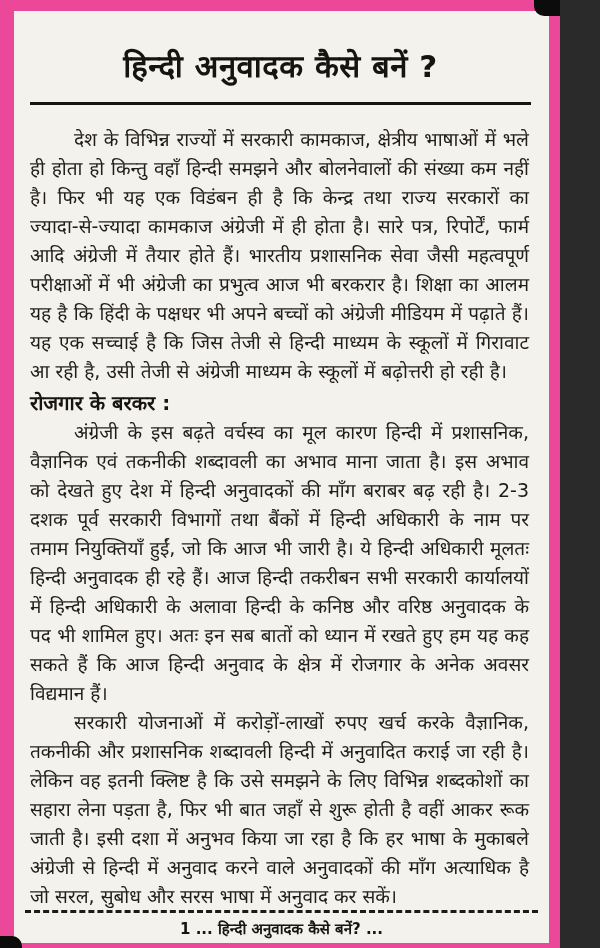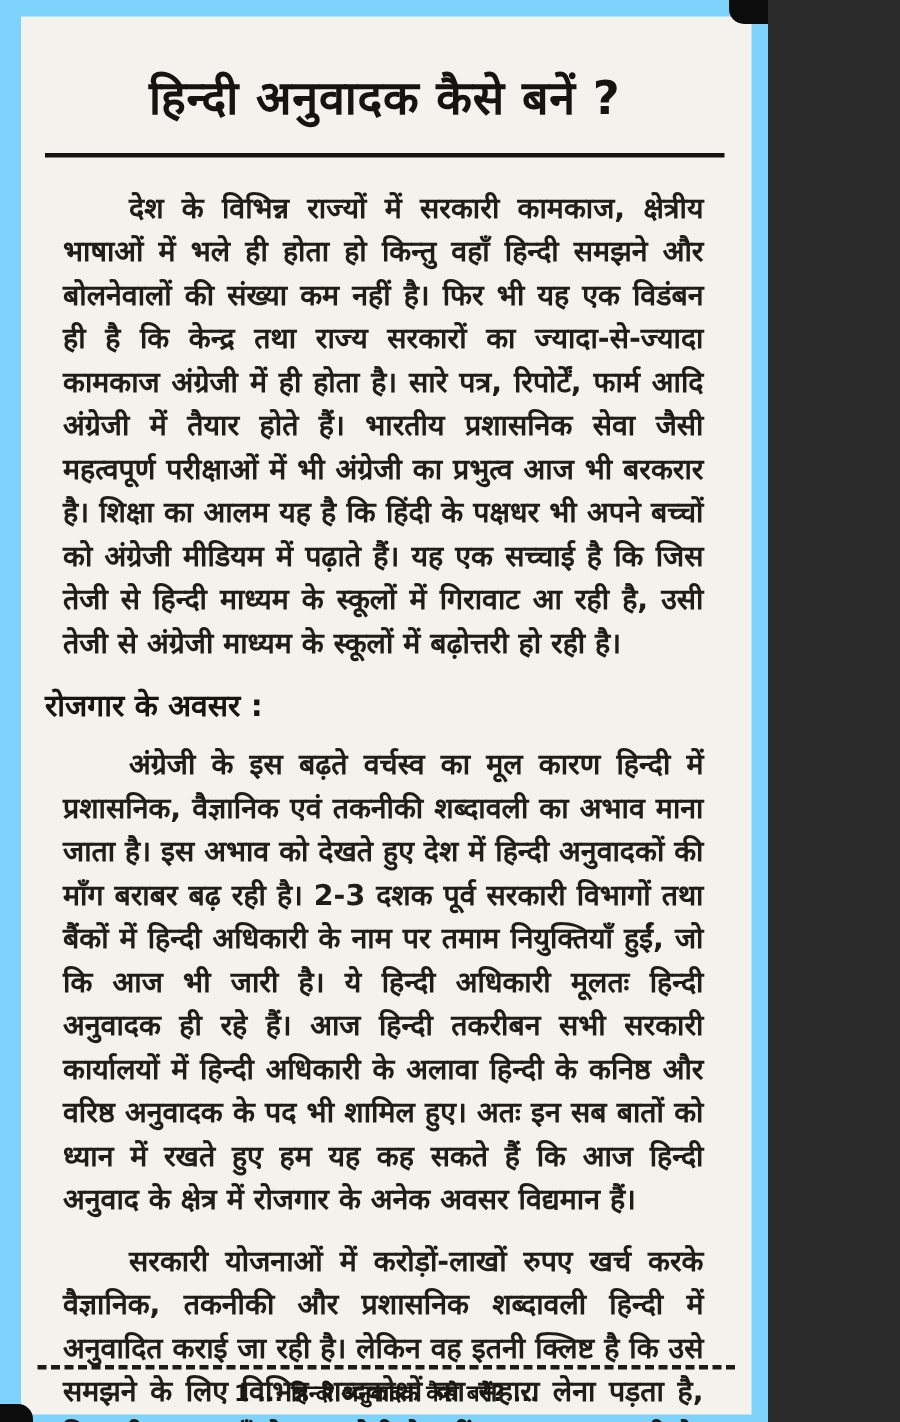--- a/index.html
+++ b/index.html
@@ -3,23 +3,23 @@
 <meta charset="utf-8">
 <style>
   html, body {
     margin: 0;
     padding: 0;
     background: #2a2a2a;
     font-family: "DejaVu Sans", "Liberation Sans", sans-serif;
   }
   .scan {
     position: relative;
-    width: 512px;
+    width: 560px;
     height: 948px;
-    background: #7dd3fc;
+    background: #ec4899;
     overflow: hidden;
   }
   
   .page {
     position: absolute;
     top: 11px;
     left: 14px;
     right: 11px;
     bottom: 5px;
     background: #f4f2ed;
@@ -38,26 +38,26 @@
   }
   .title-rule {
     height: 3px;
     background: #161410;
     margin: 16px 2px 20px 2px;
   }
   .body-text {
     padding: 0 4px 0 2px;
   }
   .para {
-    margin: 12px;
+    margin: 0;
     font-size: 19px;
     line-height: 29px;
     text-align: justify;
     text-indent: 44px;
-    font-weight: 700;
+    font-weight: 400;
     color: #201d18;
   }
   .section-heading {
     margin: 3px 0 1px 0;
     font-size: 20px;
     line-height: 28px;
     font-weight: 700;
     color: #181510;
   }
   .footer {
@@ -93,21 +93,21 @@
 <div class="scan">
   <div class="page">
 
     <h1 class="title">हिन्दी अनुवादक कैसे बनें ?</h1>
 
     <div class="title-rule"></div>
 
     <div class="body-text">
       <p class="para">देश के विभिन्न राज्यों में सरकारी कामकाज, क्षेत्रीय भाषाओं में भले ही होता हो किन्तु वहाँ हिन्दी समझने और बोलनेवालों की संख्या कम नहीं है। फिर भी यह एक विडंबन ही है कि केन्द्र तथा राज्य सरकारों का ज्यादा-से-ज्यादा कामकाज अंग्रेजी में ही होता है। सारे पत्र, रिपोर्टें, फार्म आदि अंग्रेजी में तैयार होते हैं। भारतीय प्रशासनिक सेवा जैसी महत्वपूर्ण परीक्षाओं में भी अंग्रेजी का प्रभुत्व आज भी बरकरार है। शिक्षा का आलम यह है कि हिंदी के पक्षधर भी अपने बच्चों को अंग्रेजी मीडियम में पढ़ाते हैं। यह एक सच्चाई है कि जिस तेजी से हिन्दी माध्यम के स्कूलों में गिरावाट आ रही है, उसी तेजी से अंग्रेजी माध्यम के स्कूलों में बढ़ोत्तरी हो रही है।</p>
 
-      <h2 class="section-heading">रोजगार के अवसर :</h2>
+      <h2 class="section-heading">रोजगार के बरकर :</h2>
 
       <p class="para">अंग्रेजी के इस बढ़ते वर्चस्व का मूल कारण हिन्दी में प्रशासनिक, वैज्ञानिक एवं तकनीकी शब्दावली का अभाव माना जाता है। इस अभाव को देखते हुए देश में हिन्दी अनुवादकों की माँग बराबर बढ़ रही है। 2-3 दशक पूर्व सरकारी विभागों तथा बैंकों में हिन्दी अधिकारी के नाम पर तमाम नियुक्तियाँ हुईं, जो कि आज भी जारी है। ये हिन्दी अधिकारी मूलतः हिन्दी अनुवादक ही रहे हैं। आज हिन्दी तकरीबन सभी सरकारी कार्यालयों में हिन्दी अधिकारी के अलावा हिन्दी के कनिष्ठ और वरिष्ठ अनुवादक के पद भी शामिल हुए। अतः इन सब बातों को ध्यान में रखते हुए हम यह कह सकते हैं कि आज हिन्दी अनुवाद के क्षेत्र में रोजगार के अनेक अवसर विद्यमान हैं।</p>
 
       <p class="para">सरकारी योजनाओं में करोड़ों-लाखों रुपए खर्च करके वैज्ञानिक, तकनीकी और प्रशासनिक शब्दावली हिन्दी में अनुवादित कराई जा रही है। लेकिन वह इतनी क्लिष्ट है कि उसे समझने के लिए विभिन्न शब्दकोशों का सहारा लेना पड़ता है, फिर भी बात जहाँ से शुरू होती है वहीं आकर रूक जाती है। इसी दशा में अनुभव किया जा रहा है कि हर भाषा के मुकाबले अंग्रेजी से हिन्दी में अनुवाद करने वाले अनुवादकों की माँग अत्याधिक है जो सरल, सुबोध और सरस भाषा में अनुवाद कर सकें।</p>
     </div>
 
     <div class="footer">
       <div class="footer-rule"></div>
       <div class="footer-text">1 ... हिन्दी अनुवादक कैसे बनें? ...</div>
     </div>

